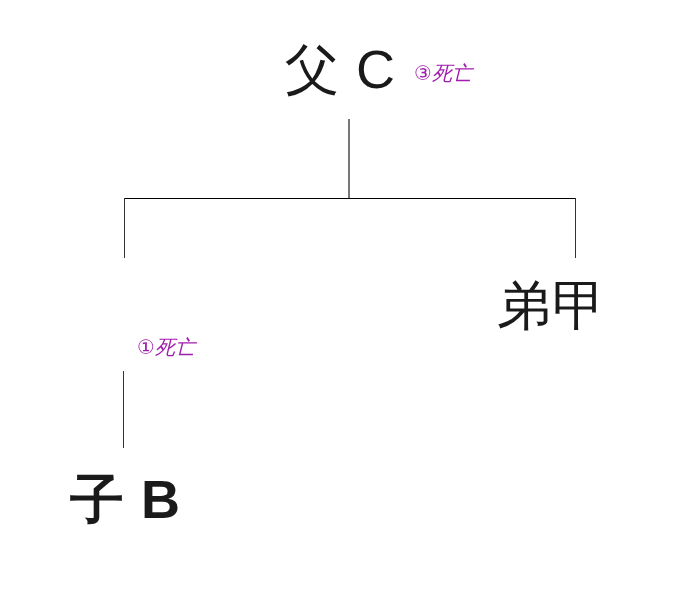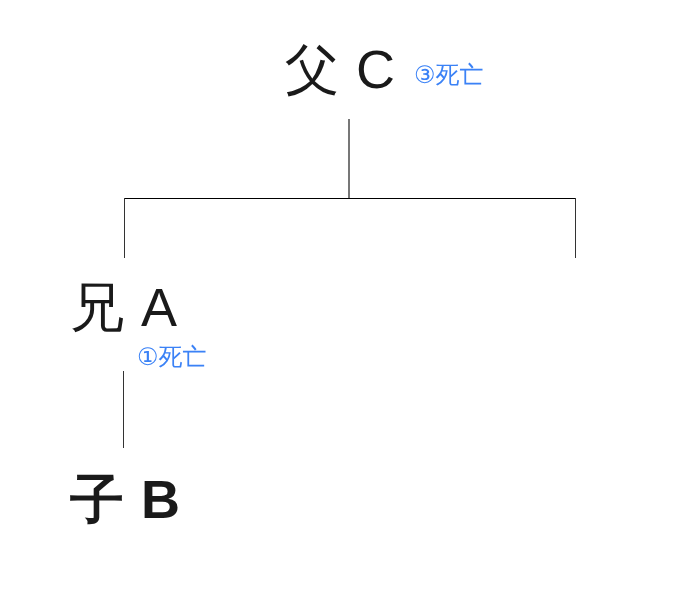--- a/index.html
+++ b/index.html
@@ -18,24 +18,25 @@
   .node-label {
     position: absolute;
     font-size: 54px;
     line-height: 1.05;
     color: #1a1a1a;
     white-space: nowrap;
     letter-spacing: 1px;
   }
   .annotation {
     position: absolute;
-    font-size: 24px;
+    font-size: 20px;
     line-height: 1.1;
-    color: #3b82f6;
+    color: #a21caf;
     white-space: nowrap;
+    font-style: italic;
   }
   .line {
     position: absolute;
     background: #333333;
   }
   .line.h {
     height: 1px;
     background: #000000;
   }
   .line.v {
@@ -46,39 +47,39 @@
     width: 2px;
   }
   
   #father-label          { left: 285px; top: 41px;  }
   #father-annotation     { left: 414px; top: 62px;  }
   #stem-father           { left: 348px; top: 119px; height: 79px; }
   #sibling-bar           { left: 124px; top: 198px; width: 452px; }
   #drop-brother          { left: 124px; top: 198px; height: 60px; }
   #drop-younger-brother  { left: 575px; top: 198px; height: 60px; }
   #brother-label         { left: 70px;  top: 279px; }
-  #brother-annotation    { left: 137px; top: 344px; }
+  #brother-annotation    { left: 137px; top: 336px; }
   #younger-brother-label { left: 497px; top: 277px; }
   #stem-brother-child    { left: 123px; top: 371px; height: 77px; }
   #child-label           { left: 70px;  top: 471px; font-weight: bold; }
   #child-annotation      { left: 137px; top: 538px; }
 </style>
 </head>
 <body>
 
 <div class="canvas">
 
   <div class="line v top-stem" id="stem-father"></div>
   <div class="line h" id="sibling-bar"></div>
   <div class="line v" id="drop-brother"></div>
   <div class="line v" id="drop-younger-brother"></div>
   <div class="line v" id="stem-brother-child"></div>
 
   <div class="node-label" id="father-label">父 C</div>
   <div class="annotation" id="father-annotation">③死亡</div>
 
-  <div class="node-label" id="brother-label">兄 A</div>
   <div class="annotation" id="brother-annotation">①死亡</div>
 
+  <div class="node-label" id="younger-brother-label">弟甲</div>
 
   <div class="node-label" id="child-label">子 B</div>
 
 </div>
 
 </body></html>

